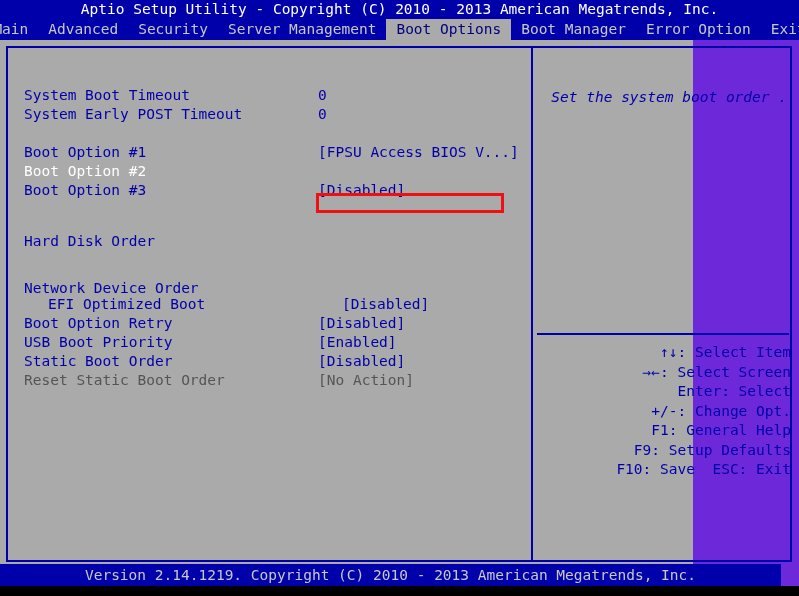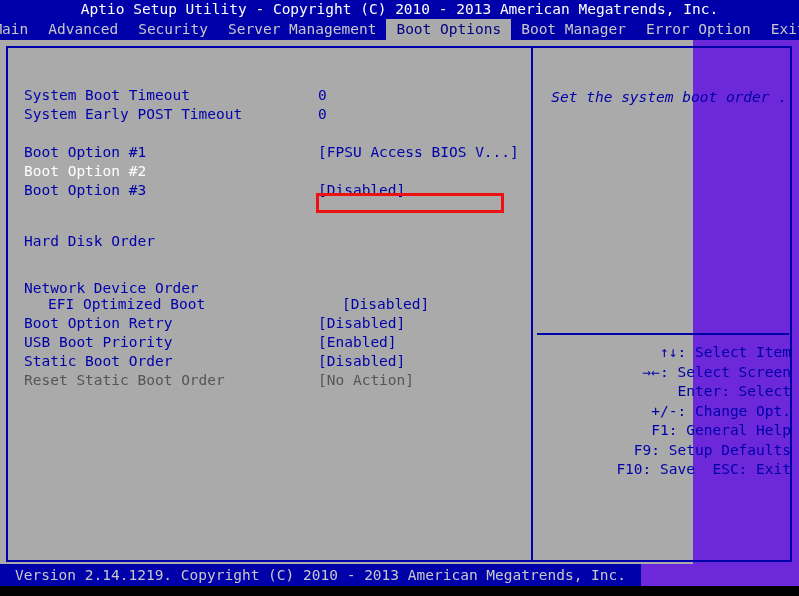--- a/index.html
+++ b/index.html
@@ -165,21 +165,21 @@
     line-height: 19.5px;
     color: #0000aa;
     white-space: pre;
   }
 
   
   .footer {
     position: absolute;
     left: 0;
     top: 564px;
-    width: 641px;
+    width: 781px;
     height: 22px;
     background: #0000aa;
     color: #c8c8c8;
     font-size: 14.5px;
     line-height: 22px;
     text-align: center;
     white-space: pre;
   }
   .bottom-black {
     position: absolute;

